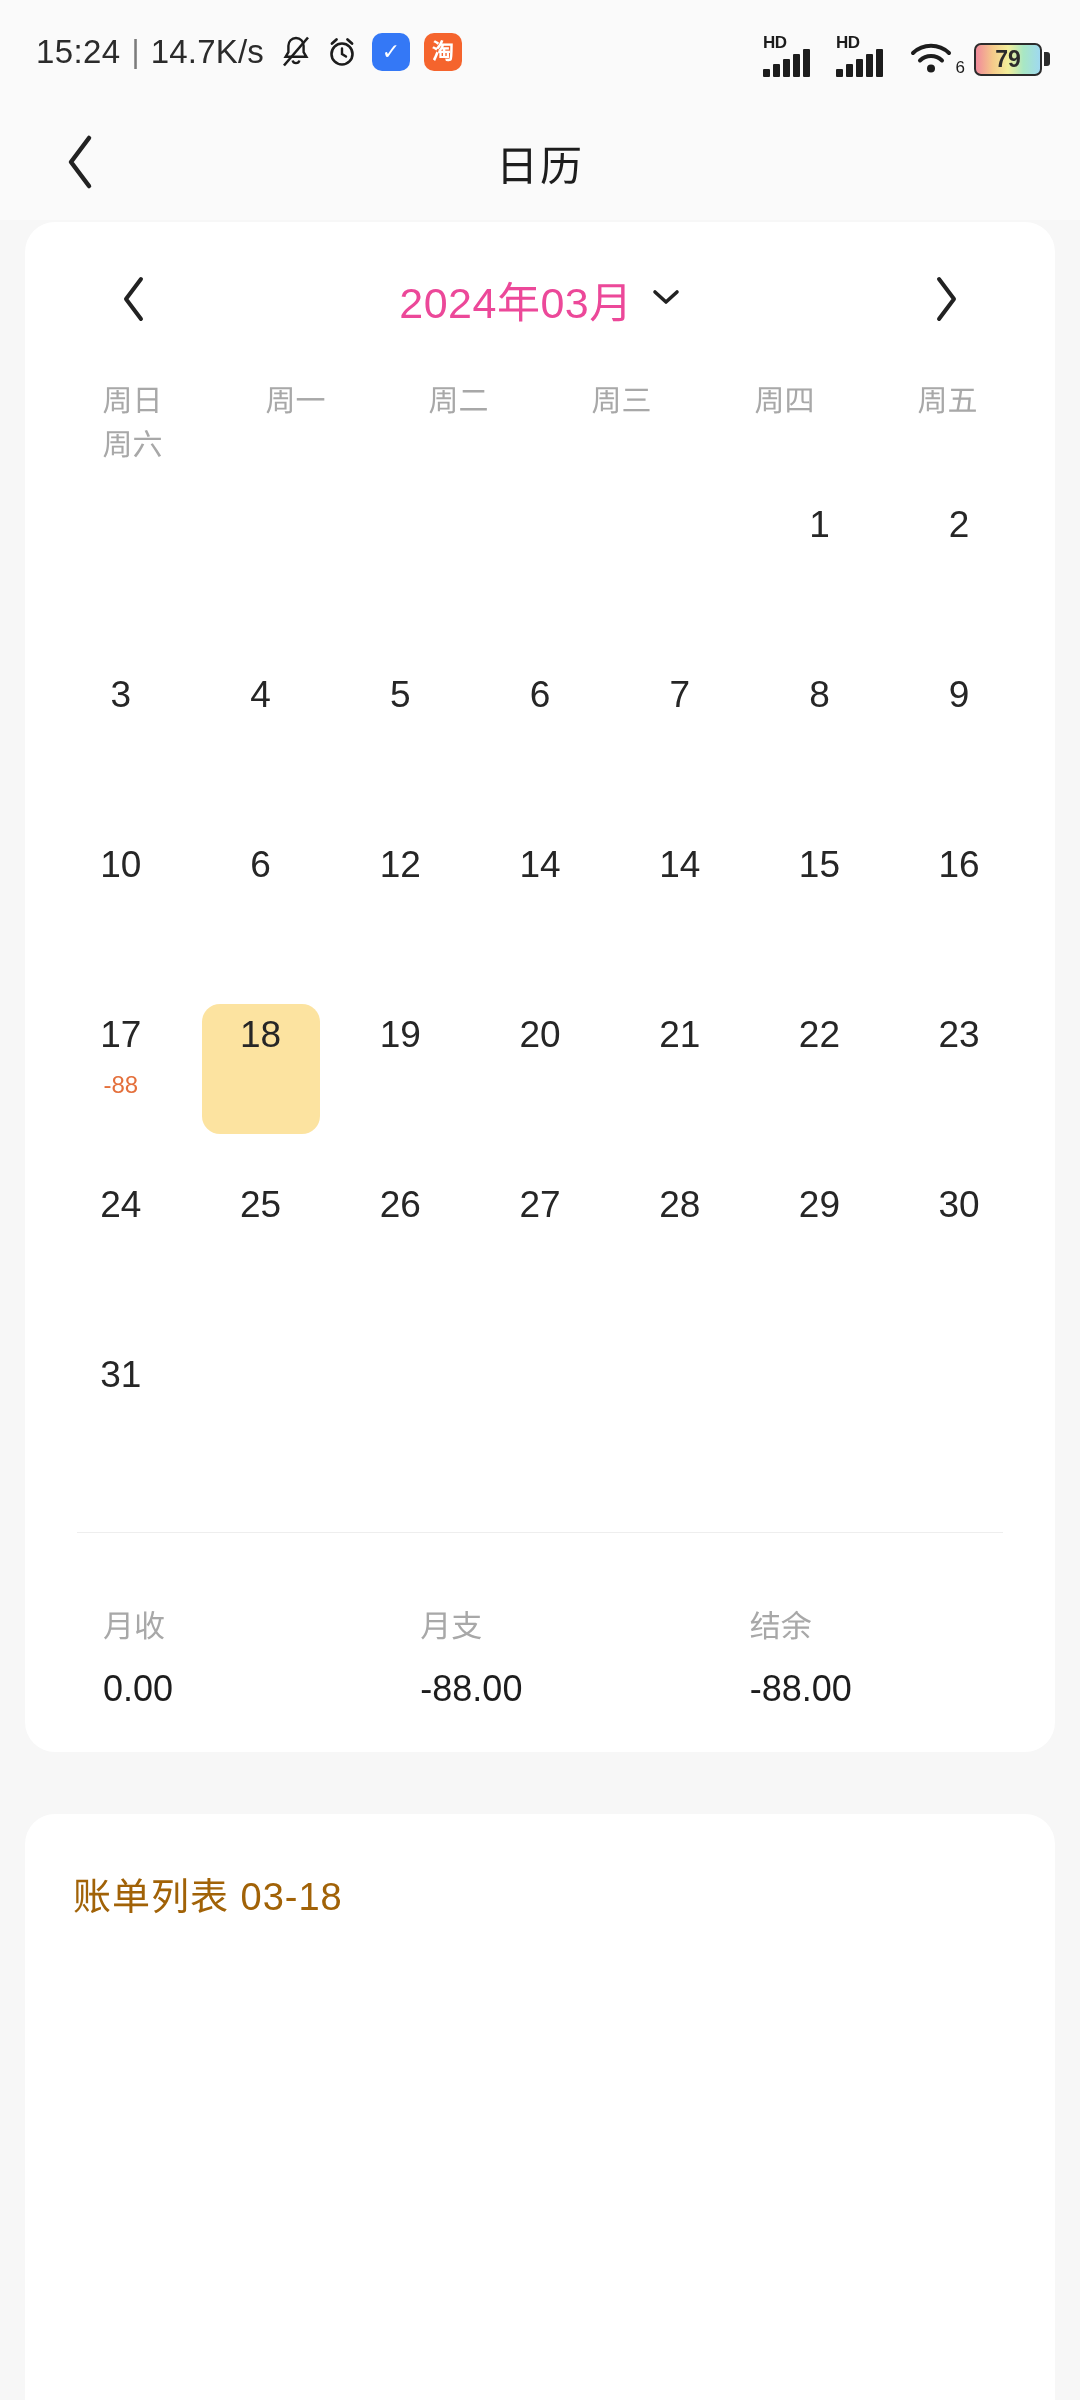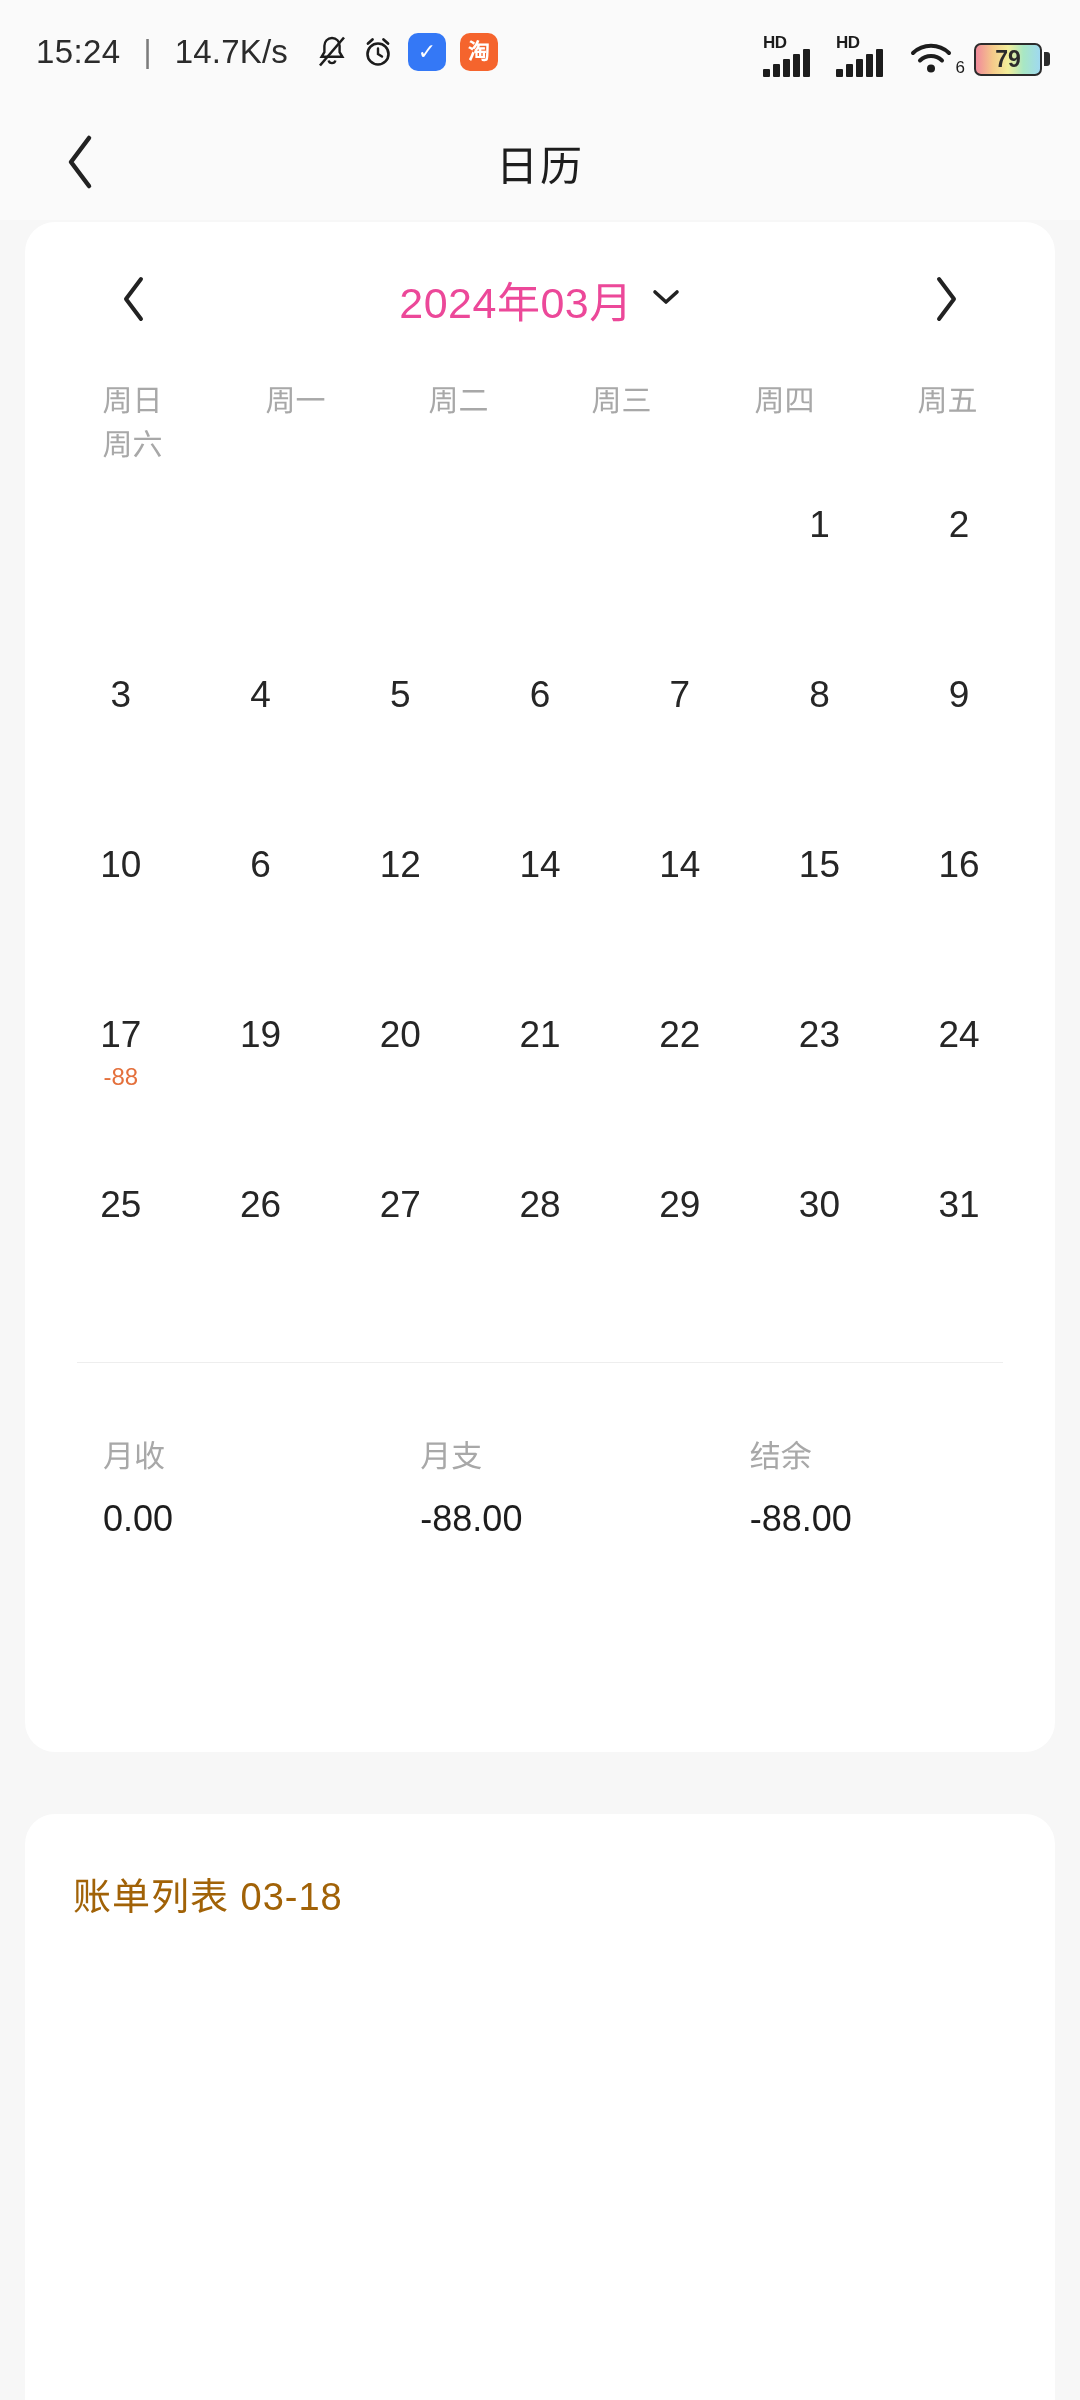--- a/index.html
+++ b/index.html
@@ -11,21 +11,21 @@
     overflow:hidden;
   }
   .screen { position:relative; width:1080px; height:2400px; background:#f7f7f7; }
 
   
   .statusbar {
     position:absolute; top:0; left:0; width:1080px; height:104px;
     display:flex; align-items:center; justify-content:space-between;
     padding:0 30px 0 36px; background:#fafafa;
   }
-  .status-left { display:flex; align-items:center; gap:12px; }
+  .status-left { display:flex; align-items:center; gap:0; }
   .status-time { font-size:33px; color:#2b2b2b; letter-spacing:0.4px; }
   .status-sep { font-size:31px; color:#7b7b7b; margin:0 11px; font-weight:300; }
   .status-speed { font-size:33px; color:#2b2b2b; letter-spacing:0.2px; }
   .status-icons { display:flex; align-items:center; gap:14px; margin-left:16px; }
   .sicon { display:inline-flex; align-items:center; justify-content:center; }
   .appicon { width:38px; height:38px; border-radius:10px; display:flex; align-items:center; justify-content:center; }
   .appicon.blue { background:#3478f6; }
   .appicon.orange { background:#f5642d; }
   .appicon .glyph { font-size:22px; color:#fff; font-weight:bold; line-height:1; }
 
@@ -90,21 +90,21 @@
   .daygrid { display:grid; grid-template-columns:repeat(7,1fr); padding:0 26px; margin-top:26px; }
   .daycell {
     position:relative; height:170px; display:flex; flex-direction:column; align-items:center;
     padding-top:16px;
   }
   .daycell .daybg {
     position:absolute; top:4px; left:50%; transform:translateX(-50%);
     width:118px; height:130px; border-radius:18px; background:#fce3a0; z-index:0;
   }
   .daynum { position:relative; z-index:1; font-size:37px; color:#262626; line-height:1.05; }
-  .dayamt { position:relative; z-index:1; font-size:24px; color:#e4703c; margin-top:8px; }
+  .dayamt { position:relative; z-index:1; font-size:24px; color:#e4703c; margin-top:16px; }
   .daycell.empty { visibility:hidden; }
 
   .divider { height:1px; background:#eeeeee; margin:22px 52px 0 52px; }
 
   .summary { display:grid; grid-template-columns:repeat(3,1fr); padding:44px 0 0 0; }
   .sum-col { padding-left:78px;margin-top:24px; }
   .sum-col:nth-child(2){ padding-left:52px; }
   .sum-col:nth-child(3){ padding-left:38px; }
   .sum-label { font-size:31px; color:#a8a8a8; }
   .sum-value { font-size:36px; color:#1d1d1d; margin-top:22px; }
@@ -283,20 +283,24 @@
           <div class="daynum">15</div>
         </div>
         <div class="daycell">
           <div class="daynum">16</div>
         </div>
         <div class="daycell">
           <div class="daynum">17</div>
           <div class="dayamt">-88</div>
         </div>
         <div class="daycell">
+          <div class="daybg"></div>
+          <div class="daynum">18</div>
+        </div>
+        <div class="daycell">
           <div class="daynum">19</div>
         </div>
         <div class="daycell">
           <div class="daynum">20</div>
         </div>
         <div class="daycell">
           <div class="daynum">21</div>
         </div>
         <div class="daycell">
           <div class="daynum">22</div>

